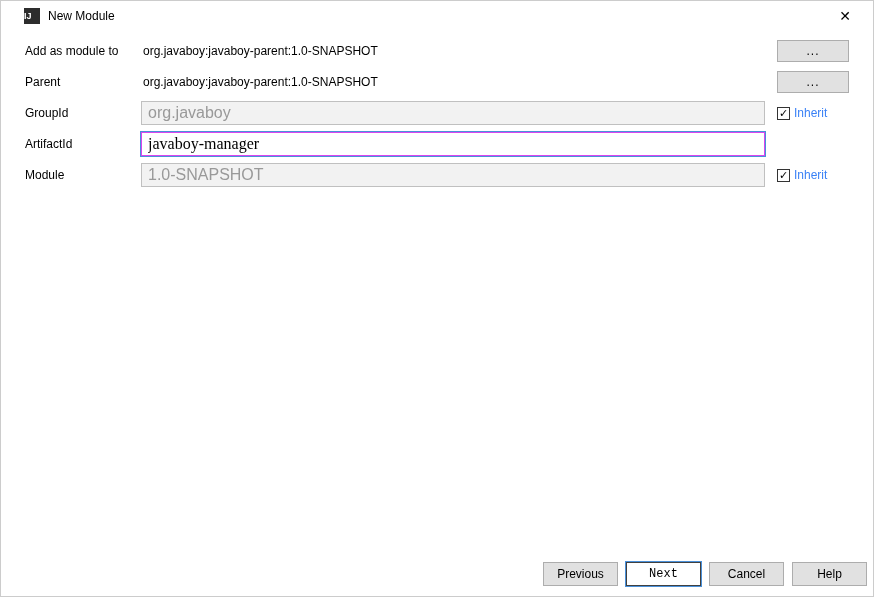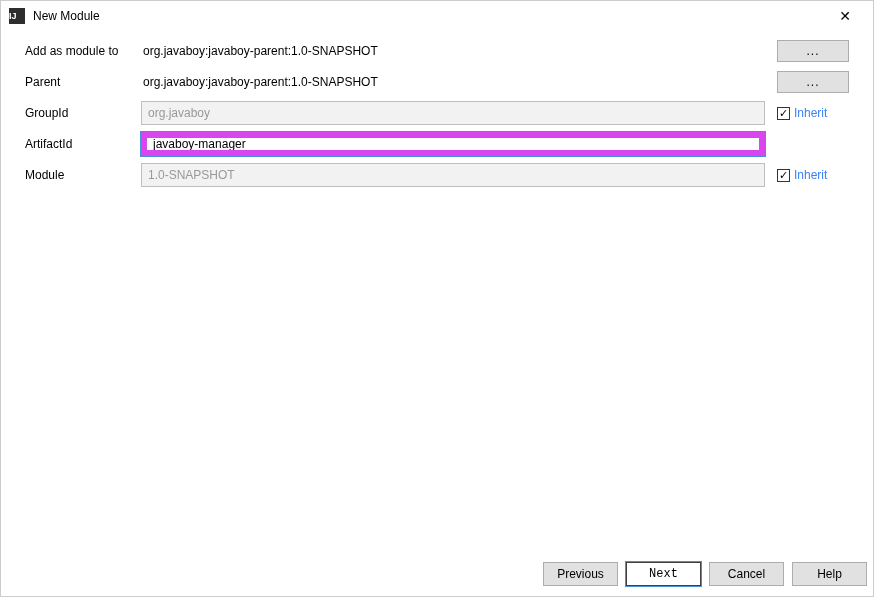--- a/index.html
+++ b/index.html
@@ -21,20 +21,21 @@
       padding: 0 8px;
       background: #fff;
     }
     .app-icon {
       width: 16px;
       height: 16px;
       background: #2d2d2d;
       display: inline-flex;
       align-items: center;
       margin-right: 8px;
+      margin-left: 15px;
     }
     .app-icon span {
       color: #fff;
       font-size: 9px;
       font-weight: bold;
       font-family: Arial, sans-serif;
     }
     .title-text {
       flex: 1;
       font-size: 12px;
@@ -69,28 +70,29 @@
       flex: 1;
       font-size: 12px;
       color: #000;
       padding-left: 2px;
     }
     .form-input {
       flex: 1;
       height: 24px;
       border: 1px solid #adadad;
       padding: 0 6px;
-      font-size: 12px;
+      font-size: 16px;
       font-family: inherit;
       background: #fff;
       outline: none;
     }
     .form-input.focused {
-      border: 6px solid #d946ef;
+      border: 1px solid #d946ef;
       box-shadow: 0 0 0 1px #4a90d9;
+      font-family: Liberation Serif, serif;
     }
     .form-input.disabled {
       background: #f2f2f2;
       color: #999;
       border: 1px solid #c0c0c0;
     }
     .browse-btn {
       width: 72px;
       height: 22px;
       margin-left: 12px;

